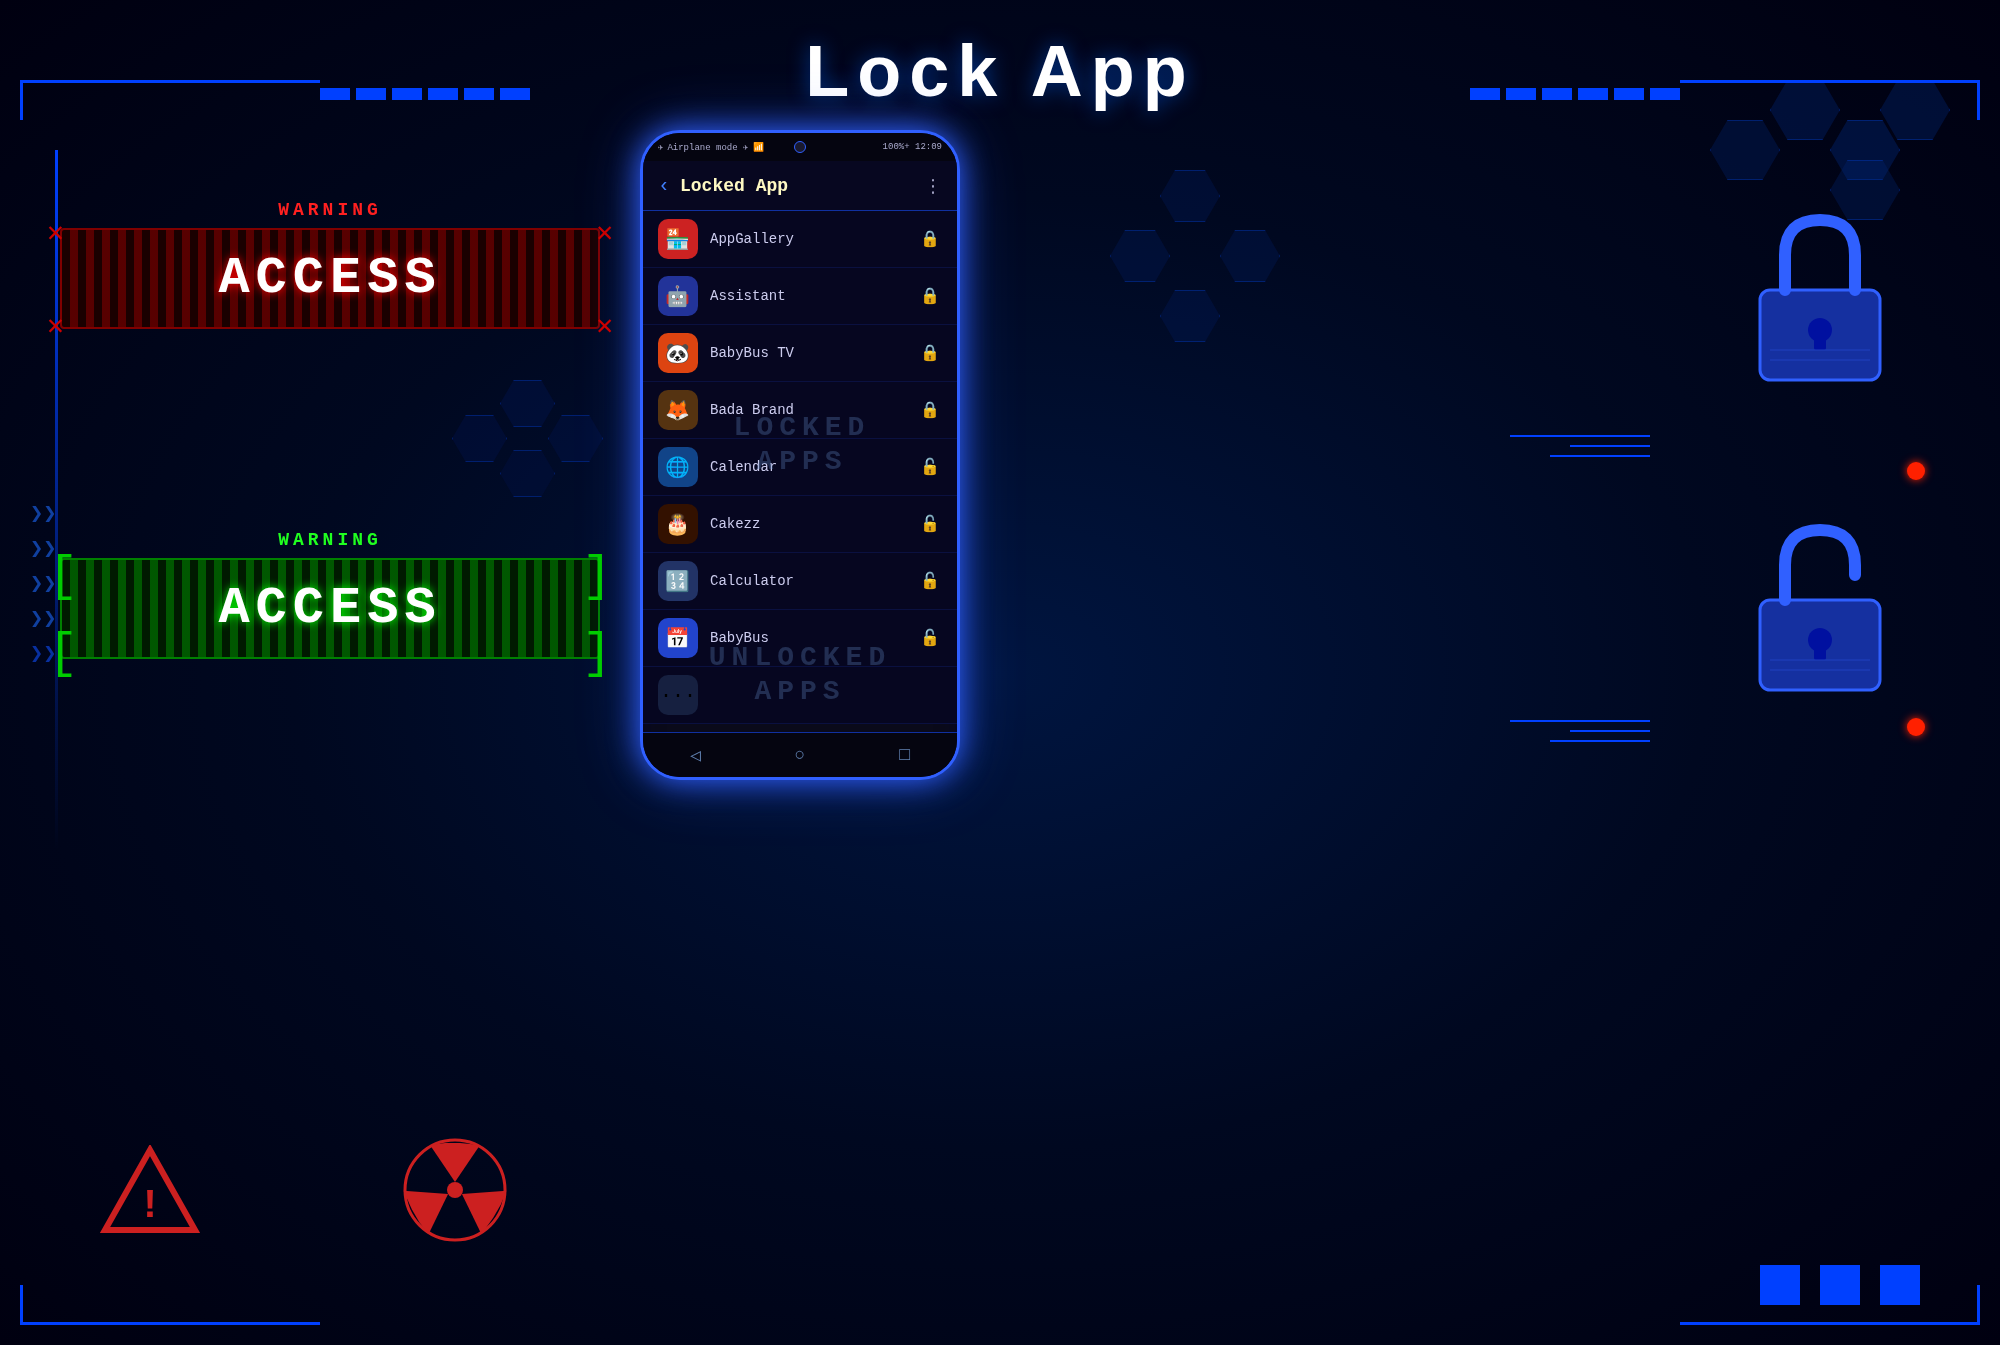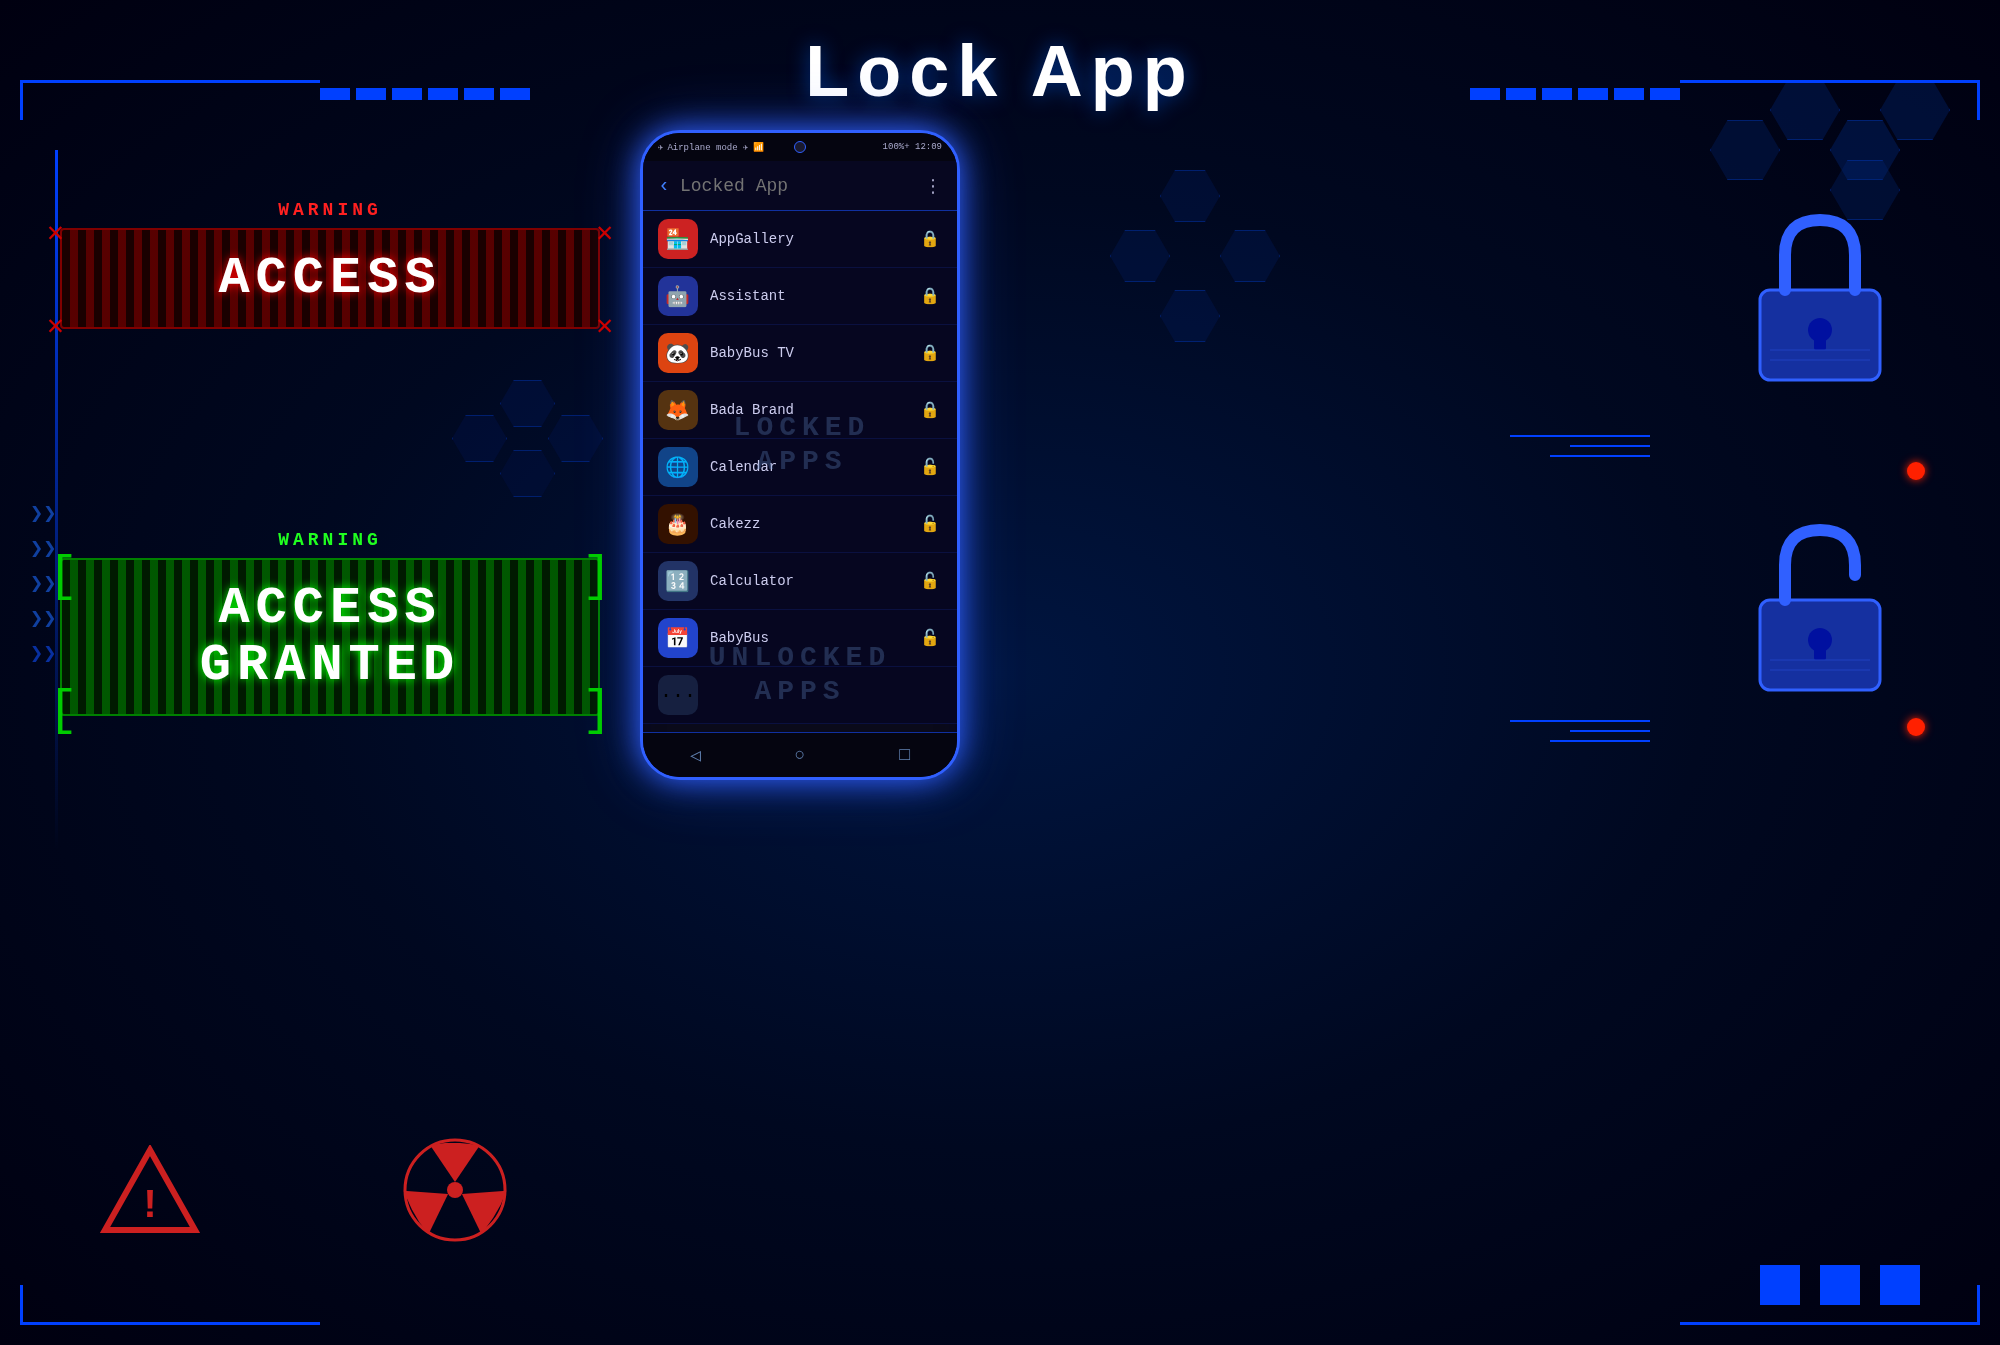--- a/index.html
+++ b/index.html
@@ -287,23 +287,23 @@
     }
 
     .back-btn {
       color: #4080ff;
       font-size: 20px;
       cursor: pointer;
     }
 
     .app-header-title {
       flex: 1;
-      color: #737373;
+      color: #fef9c3;
       font-size: 18px;
-      font-weight: normal;
+      font-weight: bold;
     }
 
     .menu-dots {
       color: #aaaacc;
       font-size: 18px;
       cursor: pointer;
     }
 
     .app-item {
       display: flex;
@@ -484,21 +484,20 @@
   <div class="warning-label warning-green">WARNING</div>
   <div class="access-box access-granted-box">
     <div class="stripes-green"></div>
 
     <div style="position:absolute;top:-8px;left:-14px;color:#00cc00;font-size:50px;z-index:3;line-height:1;">[</div>
     <div style="position:absolute;top:-8px;right:-14px;color:#00cc00;font-size:50px;z-index:3;line-height:1;">]</div>
     <div style="position:absolute;bottom:-22px;left:-14px;color:#00cc00;font-size:50px;z-index:3;line-height:1;">[</div>
     <div style="position:absolute;bottom:-22px;right:-14px;color:#00cc00;font-size:50px;z-index:3;line-height:1;">]</div>
     <div class="access-text access-text-green">
       <div>ACCESS</div>
-      <div>GRANTED</div>
     </div>
   </div>
 </div>
 
 <div class="icons-row">
 
   <svg class="warning-triangle" viewBox="0 0 100 90">
     <polygon points="50,5 95,85 5,85" fill="none" stroke="#cc2020" stroke-width="6"></polygon>
     <text x="50" y="72" text-anchor="middle" font-size="40" fill="#cc2020" font-weight="bold">!</text>
   </svg>

